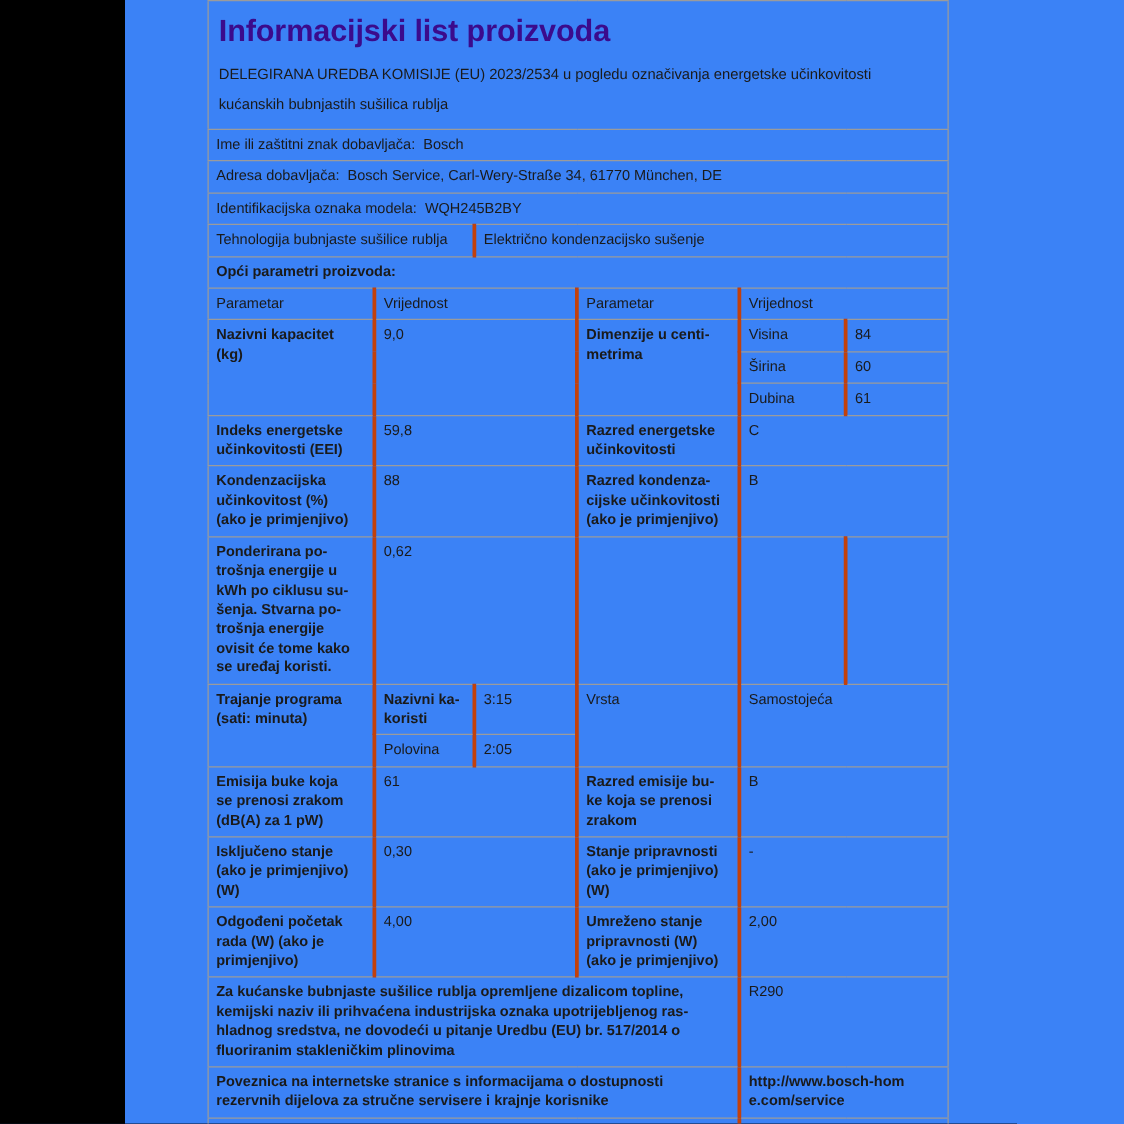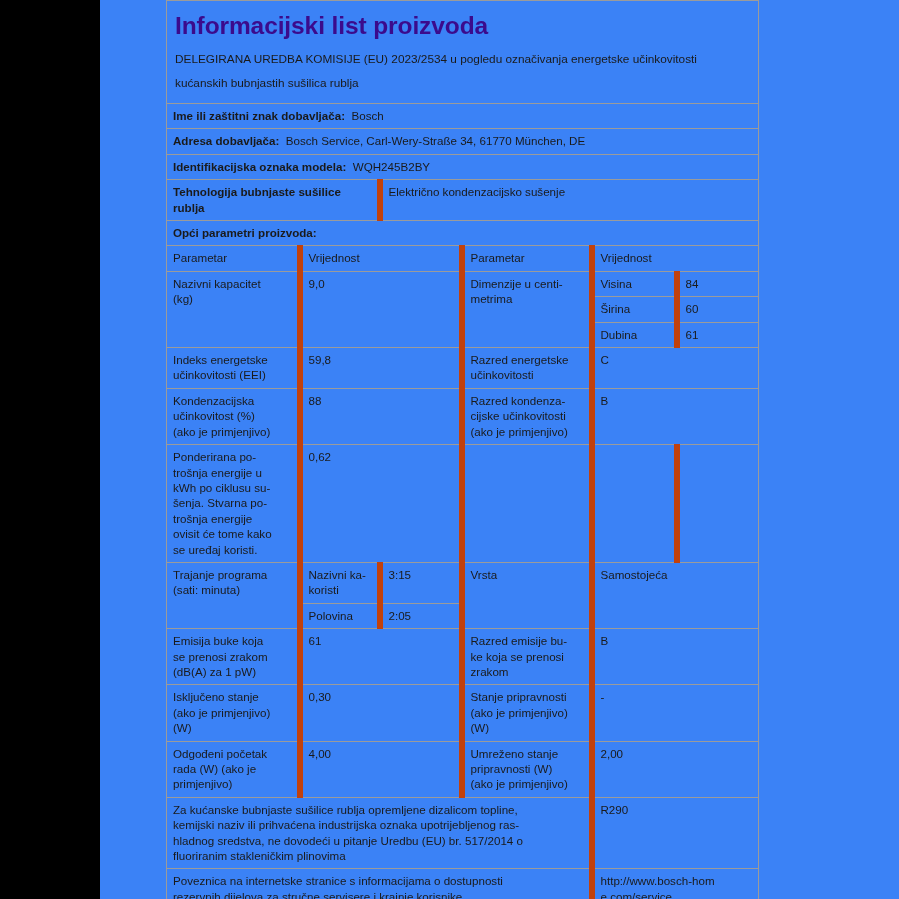--- a/index.html
+++ b/index.html
@@ -38,46 +38,46 @@
   }
   table.fiche td {
     border-top: 1px solid #9b9b9b;
     border-bottom: 1px solid #9b9b9b;
     vertical-align: top;
     padding: 4px 6px 5px 6px;
     font-size: 11.6px;
     line-height: 15.4px;
     color: #1a1a1a;
   }
-  td.vline-r { border-right: 6px solid #c2410c; }
+  td.vline-r { border-right: 3px solid #c2410c; }
   .title-cell {
     border-top: 1px solid #9b9b9b;
     padding: 10px 8px 8px 8px !important;
   }
   .doc-title {
     color: #3b0b8c;
     font-size: 24.5px;
     line-height: 29px;
     font-weight: bold;
     margin: 0 0 7px 0;
     letter-spacing: -0.1px;
   }
   .doc-sub {
     font-size: 11.8px;
     line-height: 24px;
     color: #1a1a1a;
     margin: 0;
   }
-  .bold { font-weight: bold; }
+  .bold { font-weight: normal; }
   .sect-head td {
     font-weight: bold;
     padding-top: 4px;
     padding-bottom: 4px;
   }
-  .nowrap-lines { white-space: pre-line; }
+  .nowrap-lines { white-space: pre-line; font-weight: bold; }
   .tall-energy { height: 112px; }
   .colhdr td { padding-top: 4px; padding-bottom: 4px; }
 </style>
 </head>
 <body>
 
 <div class="page">
 <div class="sheet">
 
 <table class="fiche">

